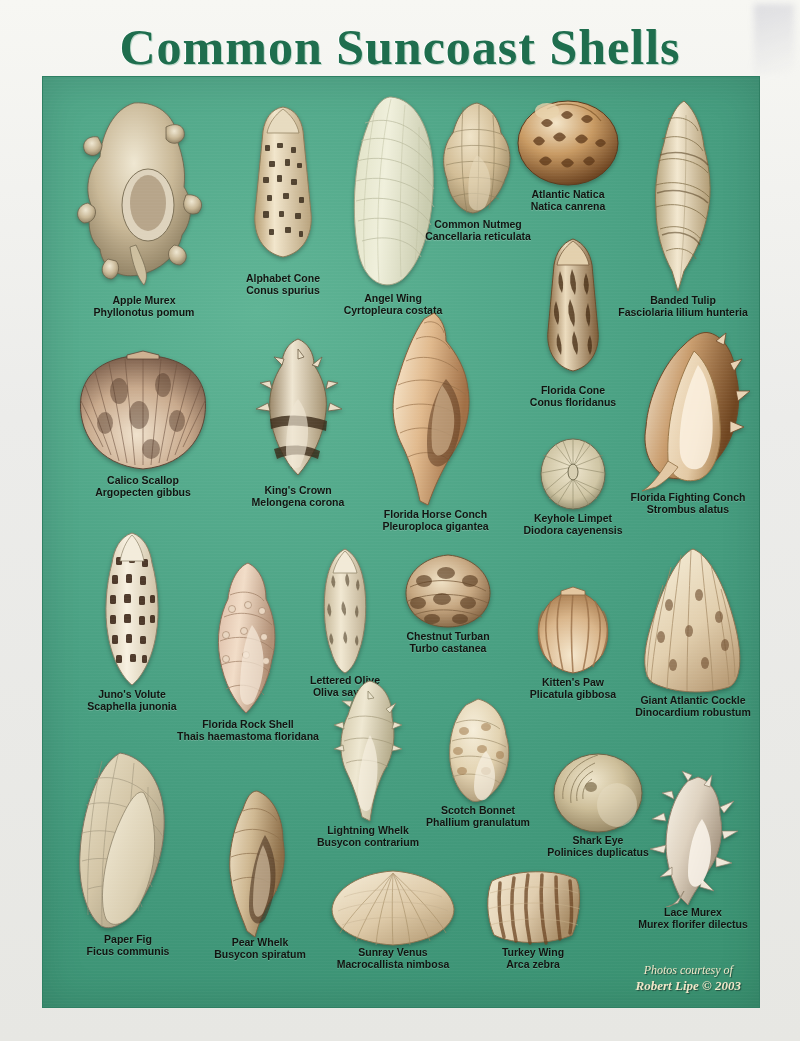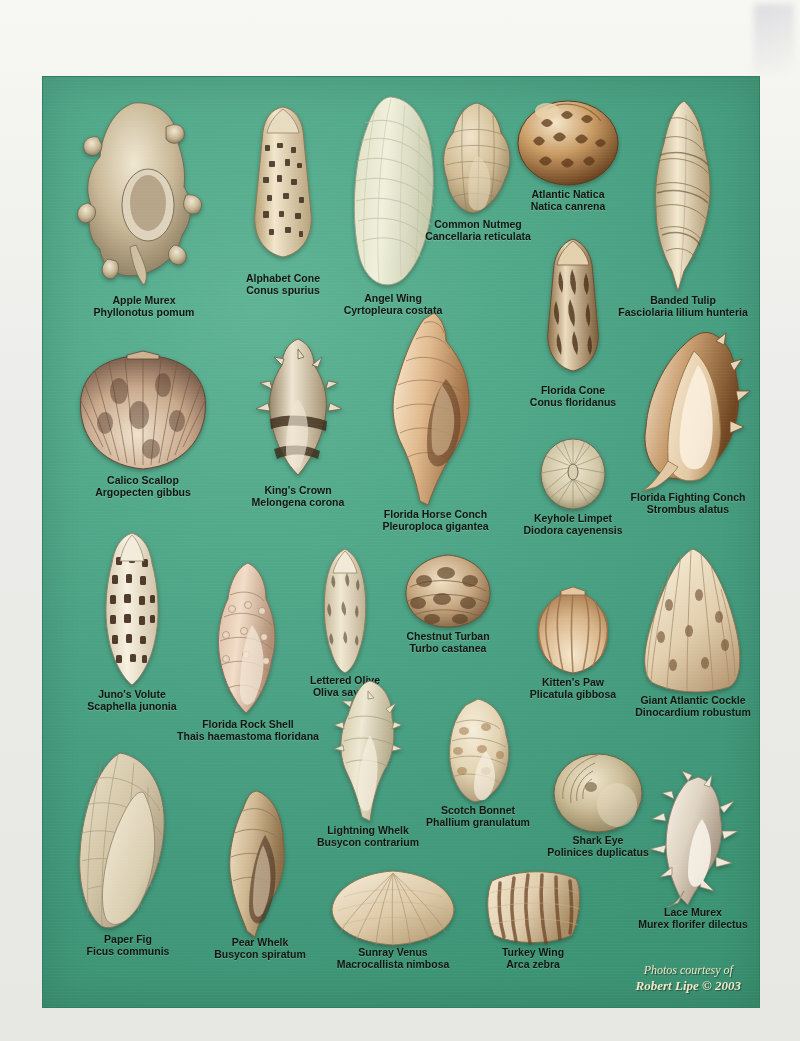--- a/index.html
+++ b/index.html
@@ -121,20 +121,23 @@
   }
 </style>
 </head>
 <body>
 
 <div id="poster">
   <div id="page">
 
     <div class="smudge"></div>
 
+    <div id="title-band">
+      <div id="title">Common Suncoast Shells</div>
+    </div>
 
     <div id="panel">
 
       <div class="specimen" style="left:16px; top:18px; width:170px;">
         <div class="shell-art" style="width:140px;height:200px;">
           <svg width="140" height="200" viewBox="0 0 140 200" class="glow">
             <defs>
               <radialGradient id="mx1" cx="45%" cy="35%" r="70%">
                 <stop offset="0%" stop-color="#efe7d2"></stop>
                 <stop offset="55%" stop-color="#c9b897"></stop>

